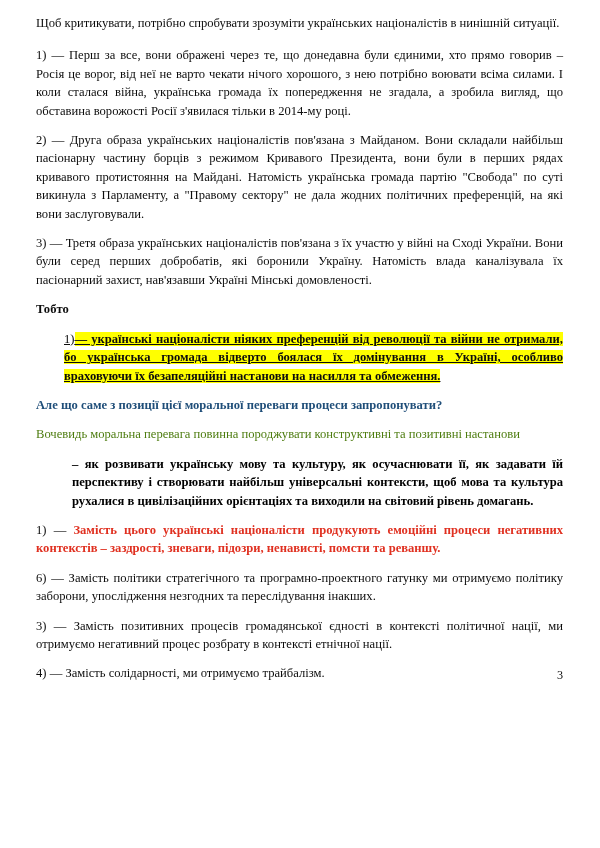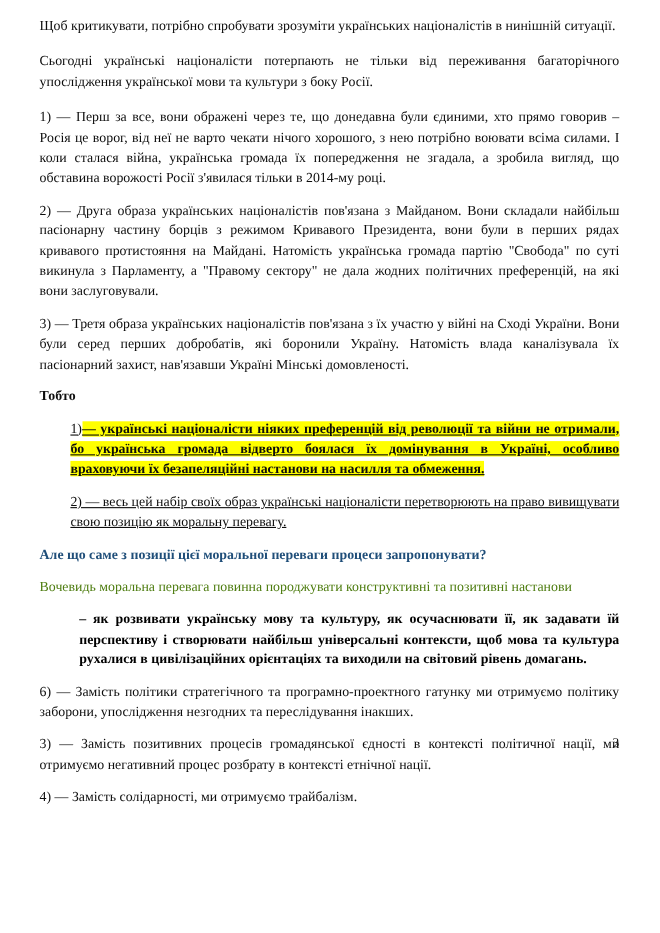--- a/index.html
+++ b/index.html
@@ -81,41 +81,40 @@
     color: #0d0d0d;
   }
 </style>
 </head>
 <body>
 
 <div class="page">
 
   <p class="para first">Щоб критикувати, потрібно спробувати зрозуміти українських націоналістів в нинішній ситуації.</p>
 
-  <p class="para first">Сьогодні українські націоналісти потерпають не тільки від переживання багаторічного упослідження української мови та культури з боку Росії.</p>
 
   <p class="para">1) — Перш за все, вони ображені через те, що донедавна були єдиними, хто прямо говорив – Росія це ворог, від неї не варто чекати нічого хорошого, з нею потрібно воювати всіма силами. І коли сталася війна, українська громада їх попередження не згадала, а зробила вигляд, що обставина ворожості Росії з'явилася тільки в 2014-му році.</p>
 
   <p class="para">2) — Друга образа українських націоналістів пов'язана з Майданом. Вони складали найбільш пасіонарну частину борців з режимом Кривавого Президента, вони були в перших рядах кривавого протистояння на Майдані. Натомість українська громада партію "Свобода" по суті викинула з Парламенту, а "Правому сектору" не дала жодних політичних преференцій, на які вони заслуговували.</p>
 
   <p class="para">3) — Третя образа українських націоналістів пов'язана з їх участю у війні на Сході України. Вони були серед перших добробатів, які боронили Україну. Натомість влада каналізувала їх пасіонарний захист, нав'язавши Україні Мінські домовленості.</p>
 
   <p class="para bold">Тобто</p>
 
   <p class="para indent"><span class="lead-num">1)</span><span class="hl">—  українські націоналісти ніяких преференцій від революції та війни не отримали, бо українська громада відверто боялася їх домінування в Україні, особливо враховуючи їх безапеляційні настанови на насилля та обмеження.</span></p>
 
 
-  <p class="para indent">2) — весь цей набір своїх образ українські націоналісти перетворюють на право вивищувати свою позицію як моральну перевагу.</p>
 
   <p class="para blue-head">Але що саме з позиції цієї моральної переваги процеси запропонувати?</p>
 
   <p class="para blue-body">Вочевидь моральна перевага повинна породжувати конструктивні та позитивні настанови</p>
 
   <p class="para indent-blue blue-strong">– як розвивати українську мову та культуру, як осучаснювати її, як задавати їй перспективу і створювати найбільш універсальні контексти, щоб мова та культура рухалися в цивілізаційних орієнтаціях та виходили на світовий рівень домагань.</p>
 
+  <p class="para"><span class="lead-num">1)  —  </span><span class="red-strong">Замість цього українські націоналісти продукують емоційні процеси негативних контекстів – заздрості, зневаги, підозри, ненависті, помсти та реваншу.</span></p>
 
   <p class="para">6) — Замість політики стратегічного та програмно-проектного гатунку ми отримуємо політику заборони, упослідження незгодних та переслідування інакших.</p>
 
   <p class="para">3) — Замість позитивних процесів громадянської єдності в контексті політичної нації, ми отримуємо негативний процес розбрату в контексті етнічної нації.</p>
 
   <p class="para">4) — Замість солідарності, ми отримуємо трайбалізм.</p>
 
   <div class="page-number">3</div>
 </div>
 

